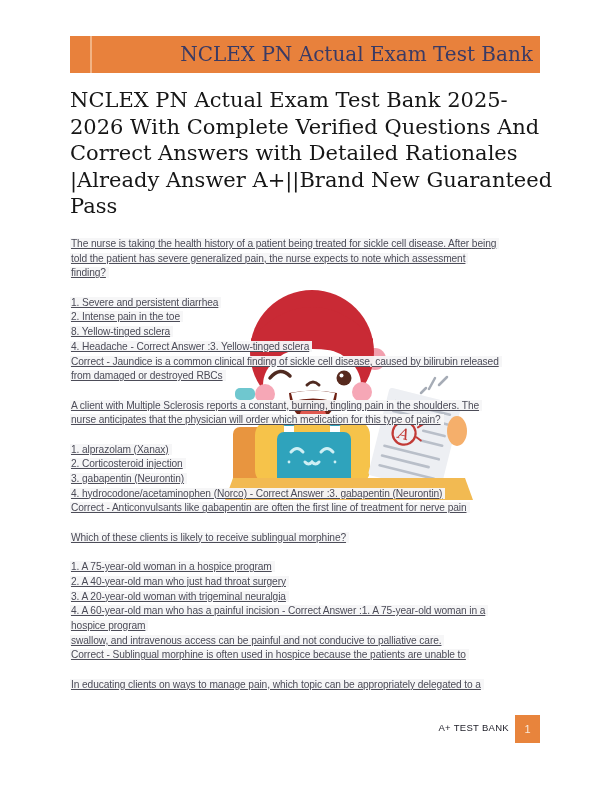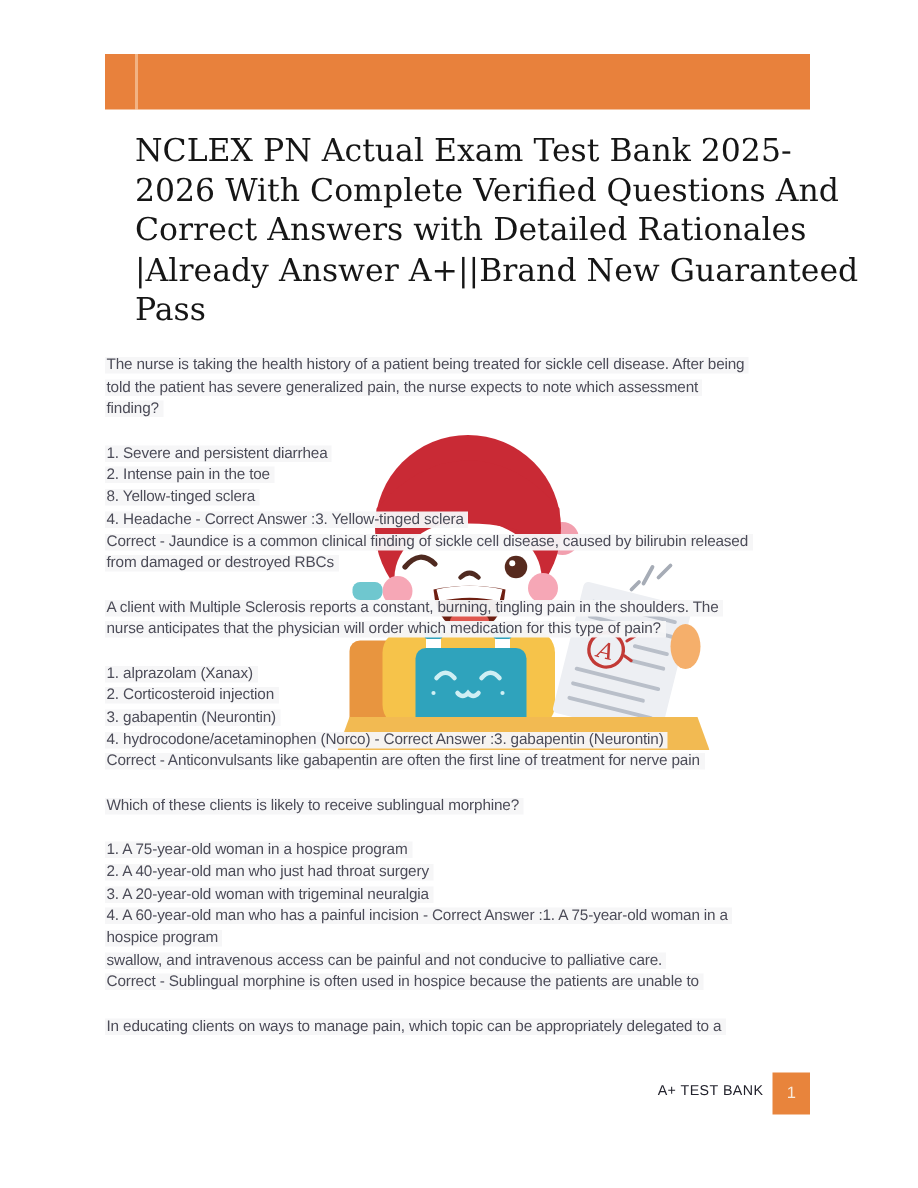--- a/index.html
+++ b/index.html
@@ -21,33 +21,33 @@
     position:absolute;right:7px;top:0;height:37px;line-height:37px;
     font-family:"DejaVu Serif","Liberation Serif",serif;
     font-size:20px;color:#3A3A64;white-space:nowrap;
   }
   
   .doc-title{
     position:absolute;left:70px;top:87px;width:480px;
     font-family:"DejaVu Serif","Liberation Serif",serif;
     font-size:21px;line-height:26.6px;color:#161616;
   }
-  .doc-title div{white-space:nowrap;margin-left:20px;}
+  .doc-title div{white-space:nowrap;}
   
   .illustration{
     position:absolute;left:225px;top:289px;width:248px;height:211px;
     z-index:1;
   }
   
   .body-text{
     position:absolute;left:71px;top:237px;width:474px;z-index:2;
     font-size:10.2px;line-height:14.7px;letter-spacing:-0.1px;
     color:#4C4C58;
   }
-  .body-text .block{margin:0 0 14.7px 0;}
+  .body-text .block{margin:0 0 14.7px 0;text-decoration:underline;}
   .body-text .line{white-space:nowrap;height:14.7px;}
   .body-text .line span{background:rgba(246,246,247,0.96);padding:0 3px 0 1px;margin-left:-1px;}
   
   .footer-brand{
     position:absolute;top:722px;right:103px;z-index:2;
     font-size:9.5px;font-weight:400;letter-spacing:0.3px;color:#23232d;
     white-space:nowrap;
   }
   .page-number-box{
     position:absolute;left:515px;top:715px;width:25px;height:28px;z-index:2;
@@ -55,20 +55,21 @@
     display:flex;align-items:center;justify-content:center;
   }
 </style>
 </head>
 <body>
 
 <div class="page">
 
   <div class="header-bar">
     <div class="stripe"></div>
+    <div class="header-title">NCLEX PN Actual Exam Test Bank</div>
   </div>
 
   <div class="doc-title">
     <div>NCLEX PN Actual Exam Test Bank 2025-</div>
     <div>2026 With Complete Verified Questions And</div>
     <div>Correct Answers with Detailed Rationales</div>
     <div>|Already Answer A+||Brand New Guaranteed</div>
     <div>Pass</div>
   </div>
 

